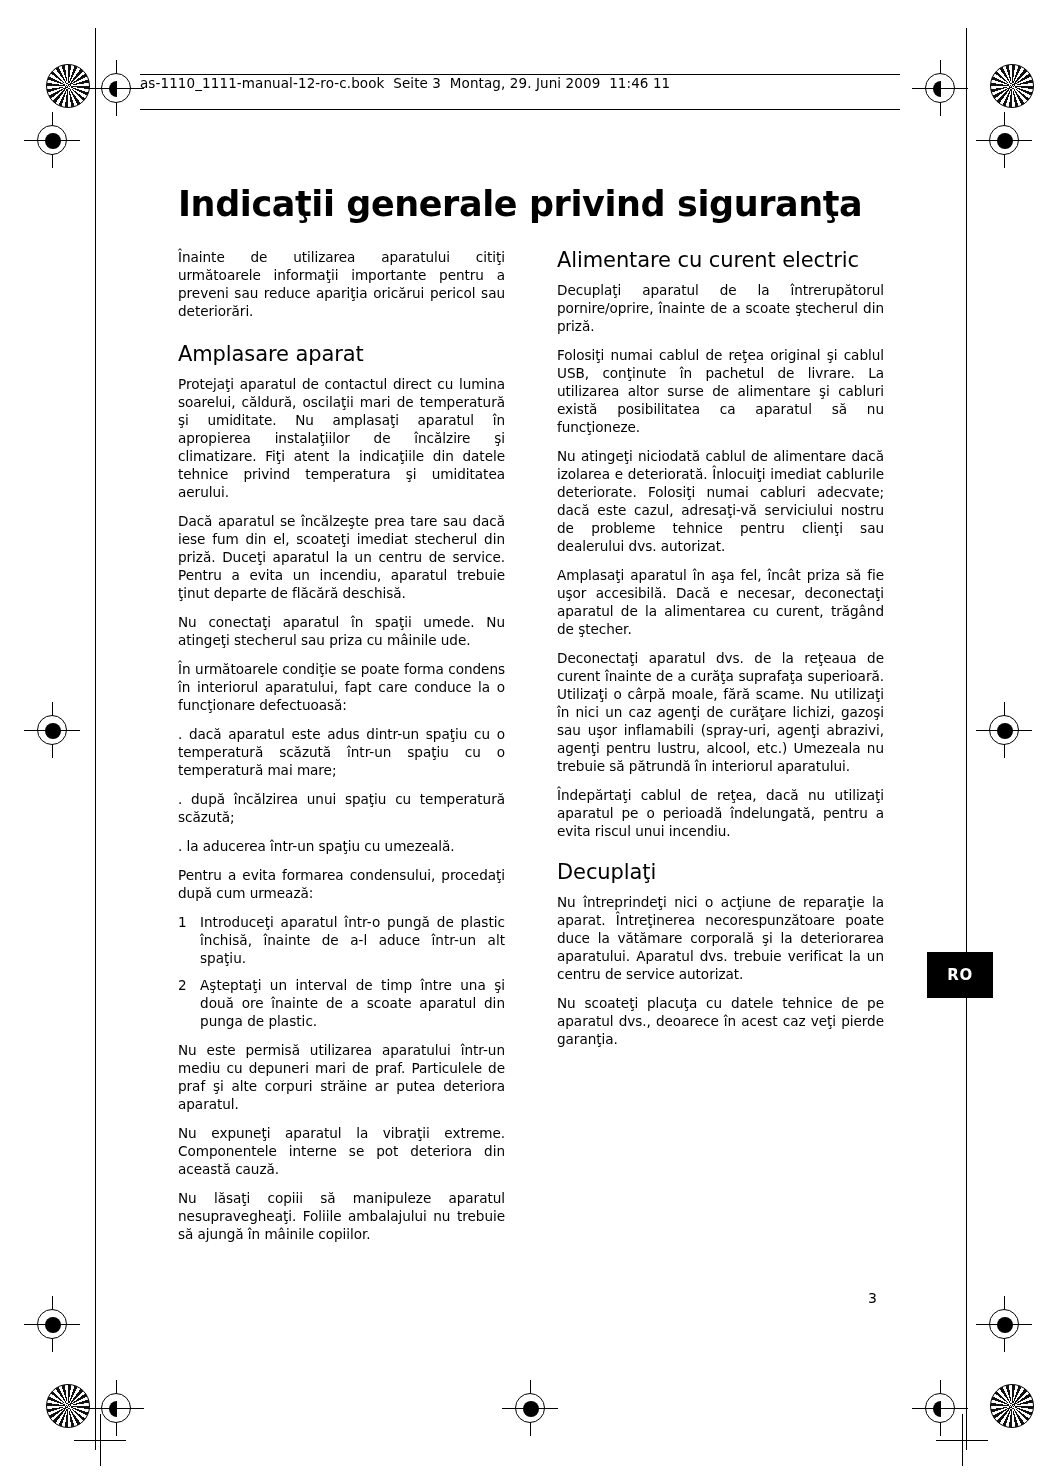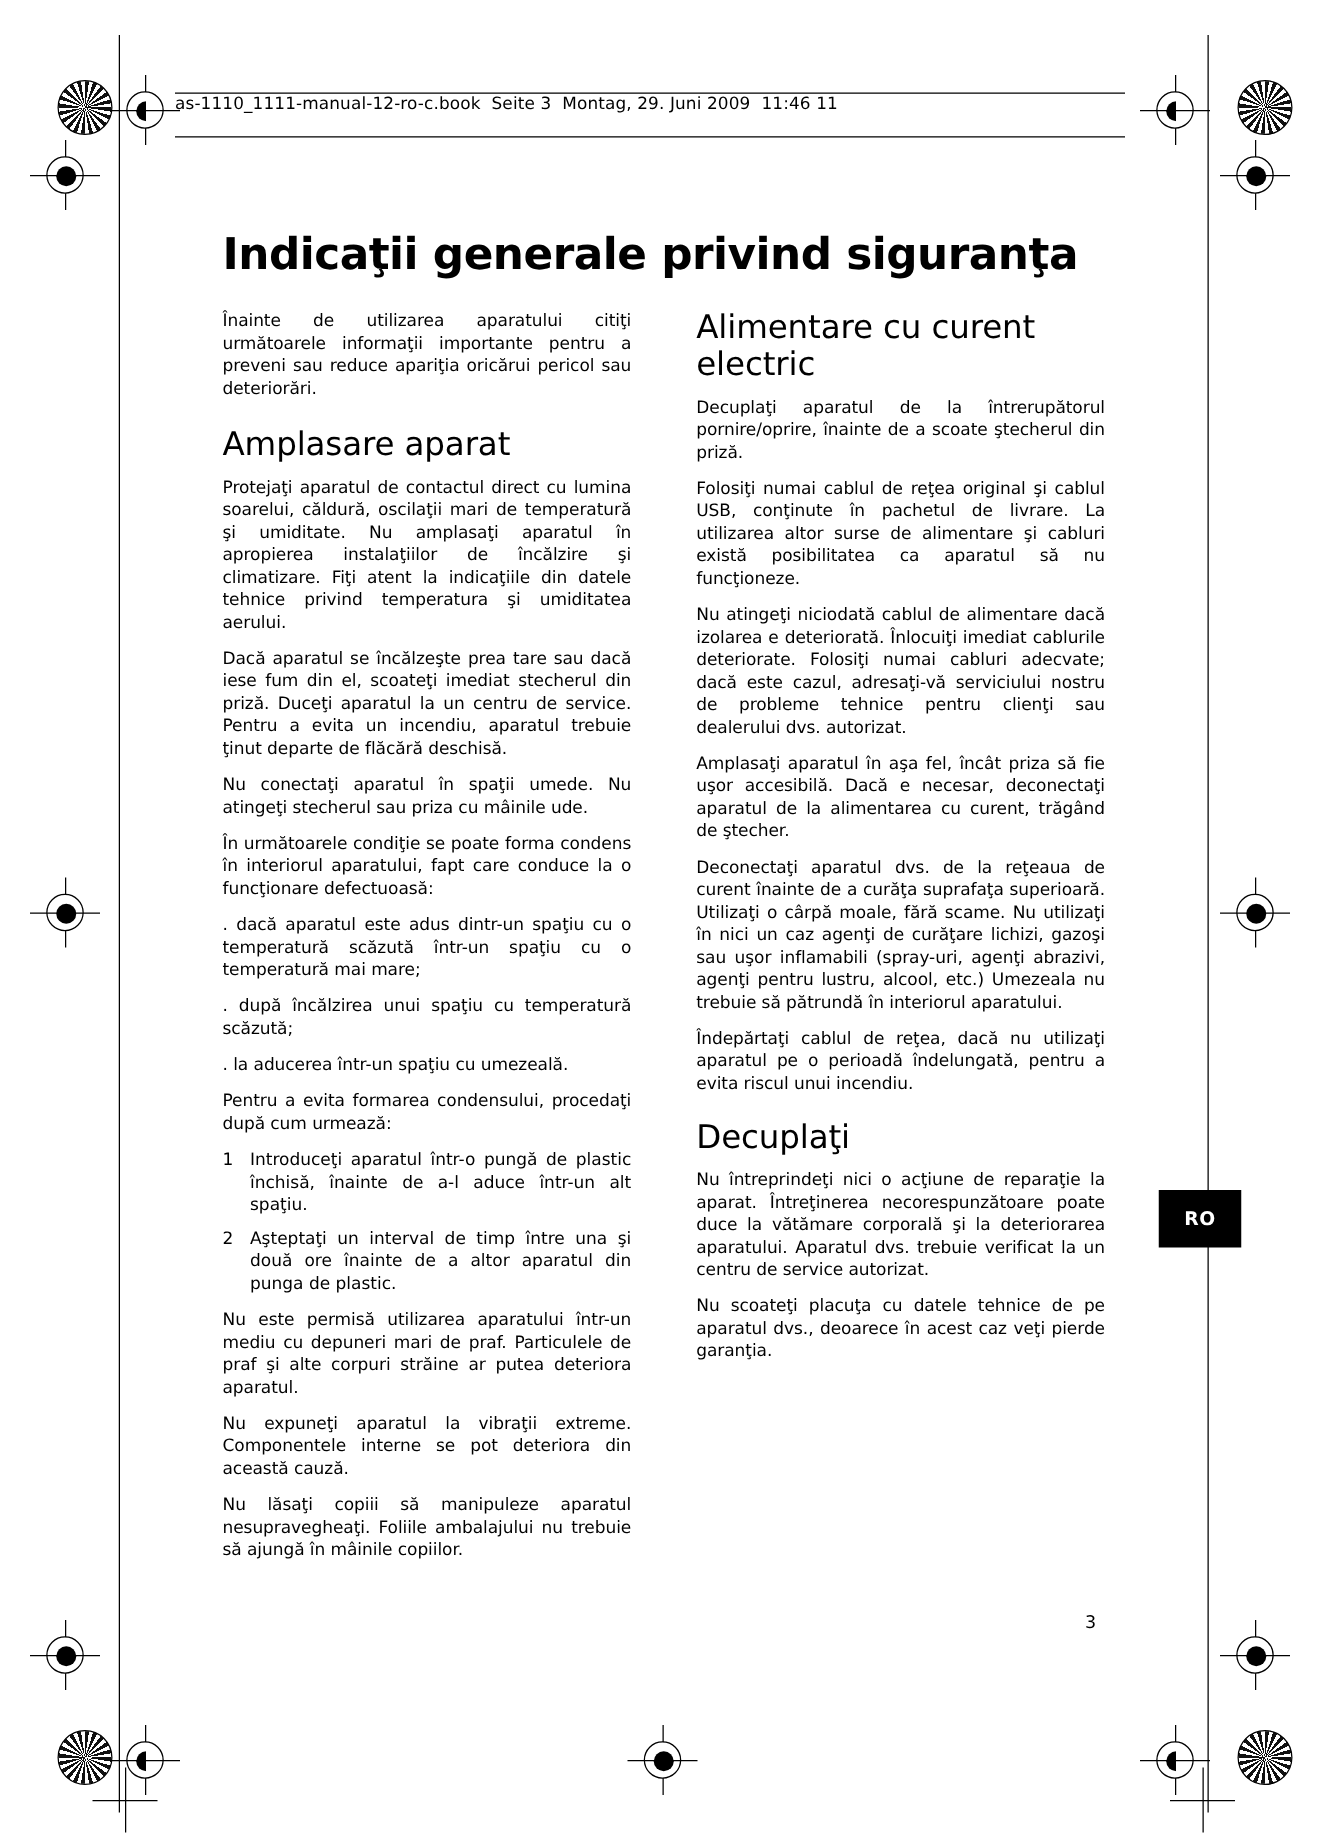--- a/index.html
+++ b/index.html
@@ -145,21 +145,21 @@
   }
   .columns {
     display: flex;
     gap: 52px;
     margin-top: 24px;
   }
   .col {
     width: 336px;
   }
   h2.sect {
-    font-size: 26px;
+    font-size: 21px;
     font-weight: normal;
     margin: 20px 0 9px 0;
     line-height: 1.15;
     letter-spacing: -0.1px;
   }
   h2.sect.first {
     margin-top: 22px;
   }
   p.body {
     font-size: 13.6px;
@@ -283,21 +283,21 @@
       <p class="body">. la aducerea într-un spaţiu cu umezeală.</p>
       <p class="body">Pentru a evita formarea condensului, procedaţi după cum urmează:</p>
 
       <ul class="numlist">
         <li>
           <span class="num">1</span>
           <span>Introduceţi aparatul într-o pungă de plastic închisă, înainte de a-l aduce într-un alt spaţiu.</span>
         </li>
         <li>
           <span class="num">2</span>
-          <span>Aşteptaţi un interval de timp între una şi două ore înainte de a altor aparatul din punga de plastic.</span>
+          <span>Aşteptaţi un interval de timp între una şi două ore înainte de a scoate aparatul din punga de plastic.</span>
         </li>
       </ul>
 
       <p class="body">Nu este permisă utilizarea aparatului într-un mediu cu depuneri mari de praf. Particulele de praf şi alte corpuri străine ar putea deteriora aparatul.</p>
       <p class="body">Nu expuneţi aparatul la vibraţii extreme. Componentele interne se pot deteriora din această cauză.</p>
       <p class="body">Nu lăsaţi copiii să manipuleze aparatul nesupravegheaţi. Foliile ambalajului nu trebuie să ajungă în mâinile copiilor.</p>
     </div>
 
     <div class="col">
       <h2 class="sect first" style="margin-top:0;">Alimentare cu curent electric</h2>

